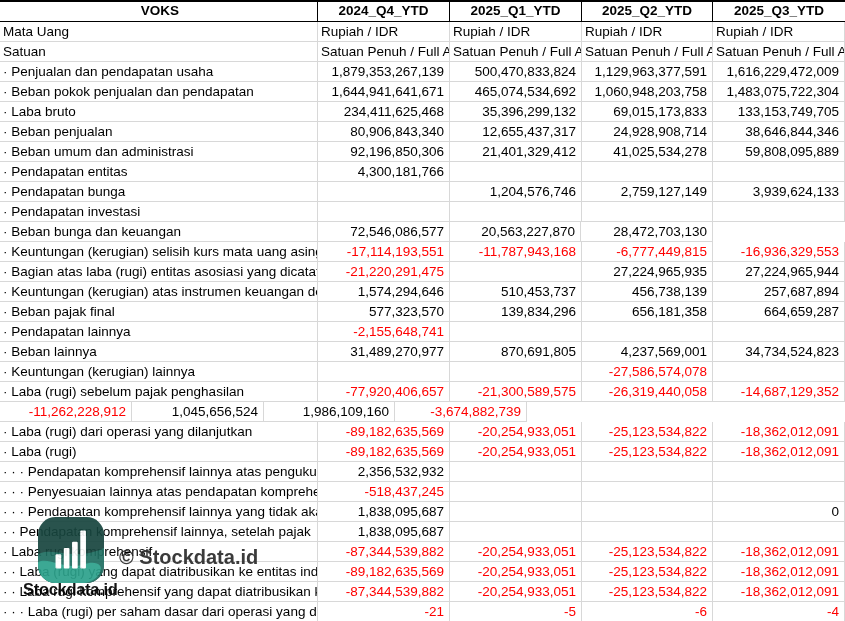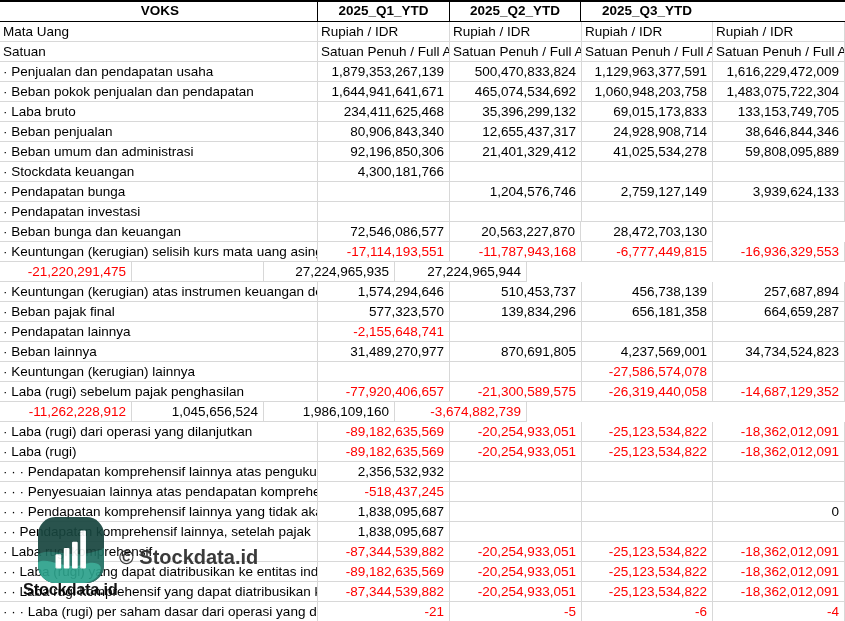--- a/index.html
+++ b/index.html
@@ -29,20 +29,21 @@
   .wm-logo { position: absolute; left: 38px; top: 517px; width: 66px; height: 66px; }
   .wm-wordmark { position: absolute; left: 23px; top: 580px; font-size: 16.5px; font-weight: bold; color: #000000; letter-spacing: -0.3px; }
   .wm-copy { position: absolute; left: 119px; top: 546px; font-size: 20px; font-weight: bold; color: #2b2b2b; }
 </style>
 </head>
 <body>
 
 <div class="sheet">
     <div class="row header">
       <div class="cell c0">VOKS</div>
+      <div class="cell c1">2024_Q4_YTD</div>
       <div class="cell c2">2025_Q1_YTD</div>
       <div class="cell c3">2025_Q2_YTD</div>
       <div class="cell c4">2025_Q3_YTD</div>
     </div>
     <div class="row ">
       <div class="cell c0">Mata Uang</div>
       <div class="cell c1 txt">Rupiah / IDR</div>
       <div class="cell c2 txt">Rupiah / IDR</div>
       <div class="cell c3 txt">Rupiah / IDR</div>
       <div class="cell c4 txt">Rupiah / IDR</div>
@@ -83,21 +84,21 @@
       <div class="cell c4 num">38,646,844,346</div>
     </div>
     <div class="row ">
       <div class="cell c0">· Beban umum dan administrasi</div>
       <div class="cell c1 num">92,196,850,306</div>
       <div class="cell c2 num">21,401,329,412</div>
       <div class="cell c3 num">41,025,534,278</div>
       <div class="cell c4 num">59,808,095,889</div>
     </div>
     <div class="row ">
-      <div class="cell c0">· Stockdata keuangan</div>
+      <div class="cell c0">· Pendapatan entitas</div>
       <div class="cell c1 num">4,300,181,766</div>
       <div class="cell c2 num"></div>
       <div class="cell c3 num"></div>
       <div class="cell c4 num"></div>
     </div>
     <div class="row ">
       <div class="cell c0">· Pendapatan bunga</div>
       <div class="cell c1 num"></div>
       <div class="cell c2 num">1,204,576,746</div>
       <div class="cell c3 num">2,759,127,149</div>
@@ -117,20 +118,21 @@
       <div class="cell c4 num">28,472,703,130</div>
     </div>
     <div class="row ">
       <div class="cell c0">· Keuntungan (kerugian) selisih kurs mata uang asing</div>
       <div class="cell c1 num neg">-17,114,193,551</div>
       <div class="cell c2 num neg">-11,787,943,168</div>
       <div class="cell c3 num neg">-6,777,449,815</div>
       <div class="cell c4 num neg">-16,936,329,553</div>
     </div>
     <div class="row ">
+      <div class="cell c0">· Bagian atas laba (rugi) entitas asosiasi yang dicatat</div>
       <div class="cell c1 num neg">-21,220,291,475</div>
       <div class="cell c2 num"></div>
       <div class="cell c3 num">27,224,965,935</div>
       <div class="cell c4 num">27,224,965,944</div>
     </div>
     <div class="row ">
       <div class="cell c0">· Keuntungan (kerugian) atas instrumen keuangan de</div>
       <div class="cell c1 num">1,574,294,646</div>
       <div class="cell c2 num">510,453,737</div>
       <div class="cell c3 num">456,738,139</div>

